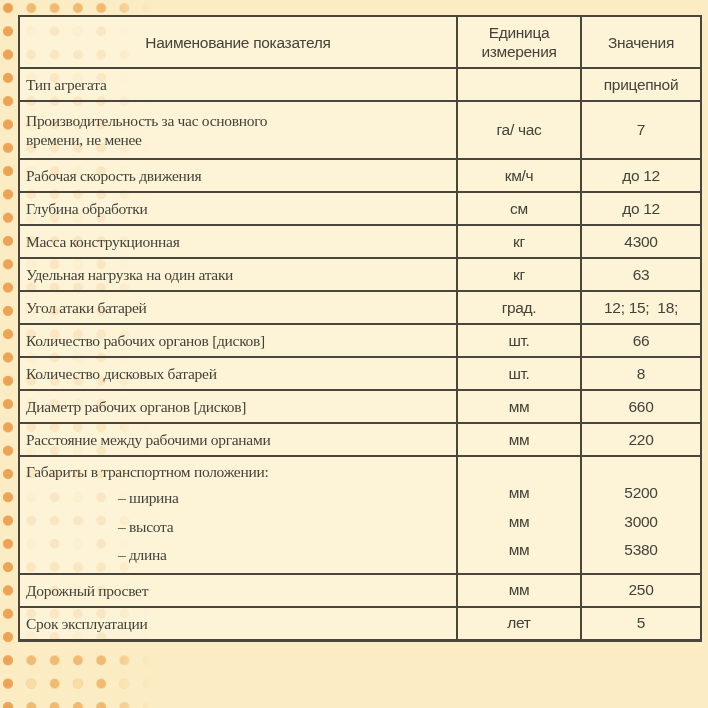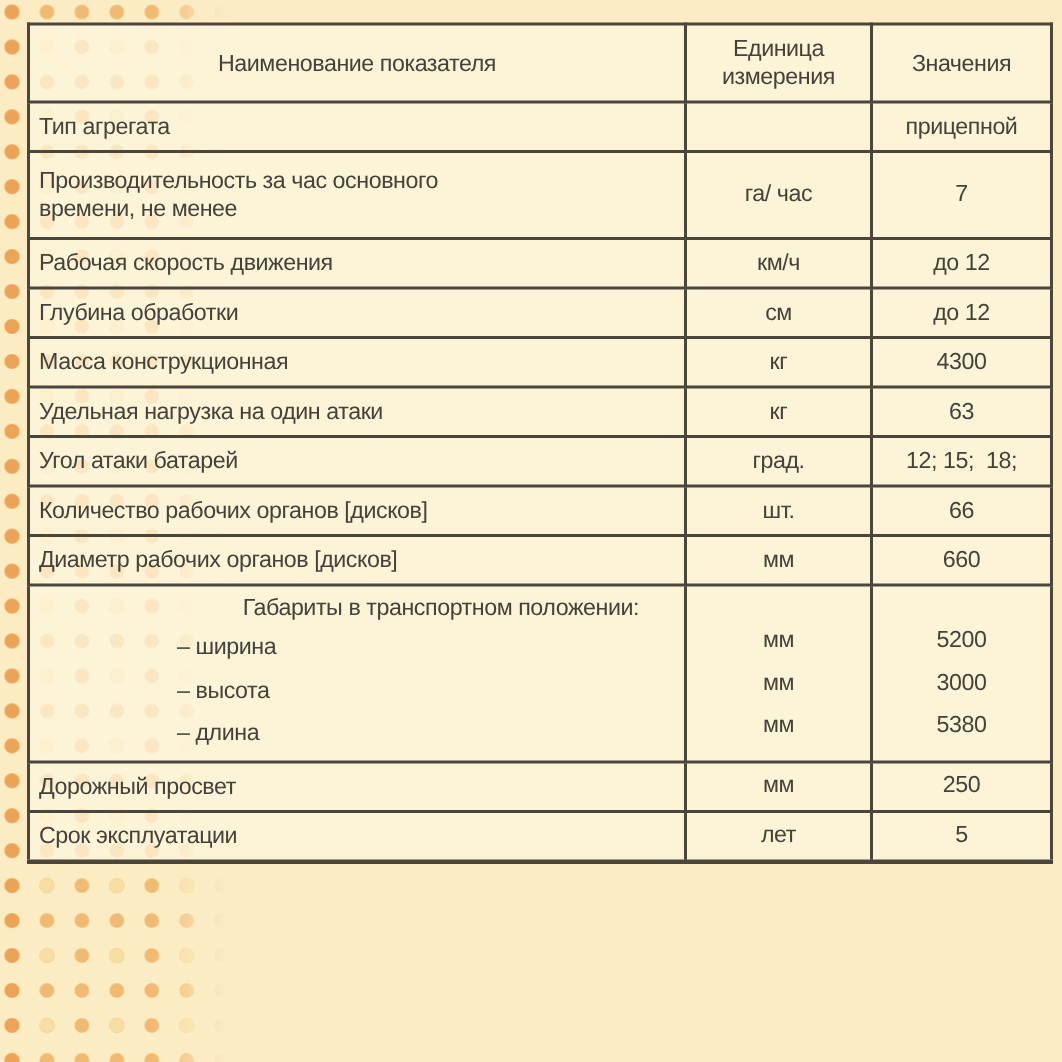--- a/index.html
+++ b/index.html
@@ -35,27 +35,27 @@
     background:rgba(254,247,223,0.72);
     border:2px solid #4a463c;border-bottom-width:3px;
     color:#44423a;font-size:15.5px;letter-spacing:-0.3px;
   }
   .spec-table th,.spec-table td{border:2px solid #4a463c;}
   .spec-table thead th{
     height:46px;font-weight:normal;text-align:center;
     padding:2px 6px;line-height:19px;
   }
   .spec-table td{padding:2px 4px;}
-  td.c-name{text-align:left;padding:3px 30px 3px 6px;white-space:pre-line;line-height:19px;}
+  td.c-name{text-align:left;padding:3px 30px 3px 6px;white-space:pre-line;line-height:19px;font-family:Liberation Serif, serif;}
   td.c-unit{text-align:center;}
   td.c-val{text-align:center;white-space:pre;}
   tr.std td{height:25px;}
   tr.twoline td{height:50px;}
   tr.gab td{height:102px;vertical-align:top;}
-  .g-title{line-height:24px;text-align:right;}
+  .g-title{line-height:24px;}
   .g-sub{line-height:28.5px;padding-left:92px;}
   .g-spacer{height:20px;}
   .g-line{line-height:28.5px;text-align:center;}
 
   .footnote{
     position:absolute;left:30px;top:716px;z-index:2;
     color:#44423a;font-size:13px;letter-spacing:-0.3px;
   }
 </style>
 </head>
@@ -114,23 +114,33 @@
           <td class="c-name">Угол атаки батарей</td>
           <td class="c-unit">град.</td>
           <td class="c-val">12; 15;  18;</td>
         </tr>
         <tr class="std">
           <td class="c-name">Количество рабочих органов [дисков]</td>
           <td class="c-unit">шт.</td>
           <td class="c-val">66</td>
         </tr>
         <tr class="std">
+          <td class="c-name">Количество дисковых батарей</td>
+          <td class="c-unit">шт.</td>
+          <td class="c-val">8</td>
+        </tr>
+        <tr class="std">
           <td class="c-name">Диаметр рабочих органов [дисков]</td>
           <td class="c-unit">мм</td>
           <td class="c-val">660</td>
+        </tr>
+        <tr class="std">
+          <td class="c-name">Расстояние между рабочими органами</td>
+          <td class="c-unit">мм</td>
+          <td class="c-val">220</td>
         </tr>
         <tr class="gab">
           <td class="c-name"><div class="g-title">Габариты в транспортном положении:</div><div class="g-sub">– ширина</div><div class="g-sub">– высота</div><div class="g-sub">– длина</div></td>
           <td class="c-unit">
             <div class="g-spacer"></div>
             <div class="g-line">мм</div>
             <div class="g-line">мм</div>
             <div class="g-line">мм</div>
           </td>
           <td class="c-val"><div class="g-spacer"></div><div class="g-line">5200</div><div class="g-line">3000</div><div class="g-line">5380</div></td>

